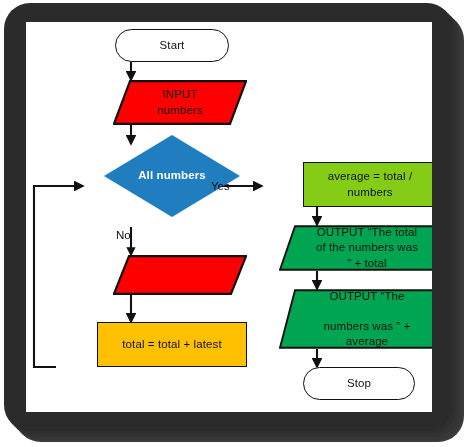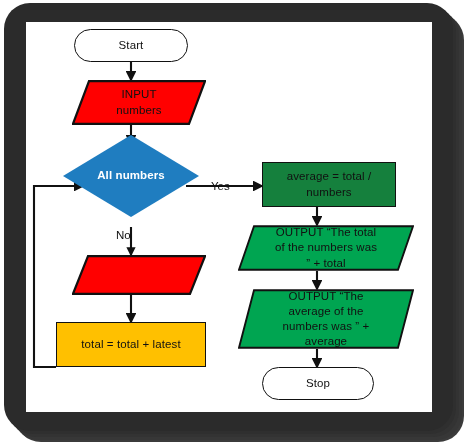--- a/index.html
+++ b/index.html
@@ -44,20 +44,21 @@
     position: absolute;
     box-sizing: border-box;
     display: flex;
     align-items: center;
     justify-content: center;
     text-align: center;
     font-size: 11.5px;
     color: #111111;
     line-height: 1.32;
     letter-spacing: 0.1px;
+    margin-left: 41px;
   }
   .node .label { display: block; width: 100%; padding: 0 6px; }
 
   
   .terminator {
     background: #ffffff;
     border: 1.6px solid #111111;
     border-radius: 22px;
   }
 
@@ -173,21 +174,21 @@
     <div class="node para" style="left:46px; top:233px; width:134px; height:40px;">
       <svg viewBox="0 0 134 40" preserveAspectRatio="none">
         <polygon points="16,1.2 133,1.2 118,38.8 1,38.8" fill="#FF0000" stroke="#111111" stroke-width="2.2"></polygon>
       </svg>
     </div>
 
     <div class="node process" style="left:30px; top:300px; width:150px; height:45px; background:#FFC000;">
       <span class="label">total = total + latest</span>
     </div>
 
-    <div class="node process" style="left:236px; top:140px; width:134px; height:45px; background:#15803d;">
+    <div class="node process" style="left:236px; top:140px; width:134px; height:45px; background:#84cc16;">
       <span class="label">
         <span>average = total /</span><br>
         <span>numbers</span>
       </span>
     </div>
 
     <div class="node para" style="left:212px; top:203px; width:176px; height:46px;">
       <svg viewBox="0 0 176 46" preserveAspectRatio="none">
         <polygon points="16,1.2 175,1.2 160,44.8 1,44.8" fill="#00A551" stroke="#111111" stroke-width="1.9"></polygon>
       </svg>
@@ -197,21 +198,21 @@
         <span>” + total</span>
       </span>
     </div>
 
     <div class="node para" style="left:212px; top:267px; width:176px; height:60px;">
       <svg viewBox="0 0 176 60" preserveAspectRatio="none">
         <polygon points="16,1.2 175,1.2 160,58.8 1,58.8" fill="#00A551" stroke="#111111" stroke-width="1.9"></polygon>
       </svg>
       <span class="label">
         <span>OUTPUT “The</span><br>
-        <span>average of the</span><br>
+        <br>
         <span>numbers was ” +</span><br>
         <span>average</span>
       </span>
     </div>
 
     <div class="node terminator" style="left:236px; top:345px; width:112px; height:33px;">
       <span class="label">Stop</span>
     </div>
 
   </div>

